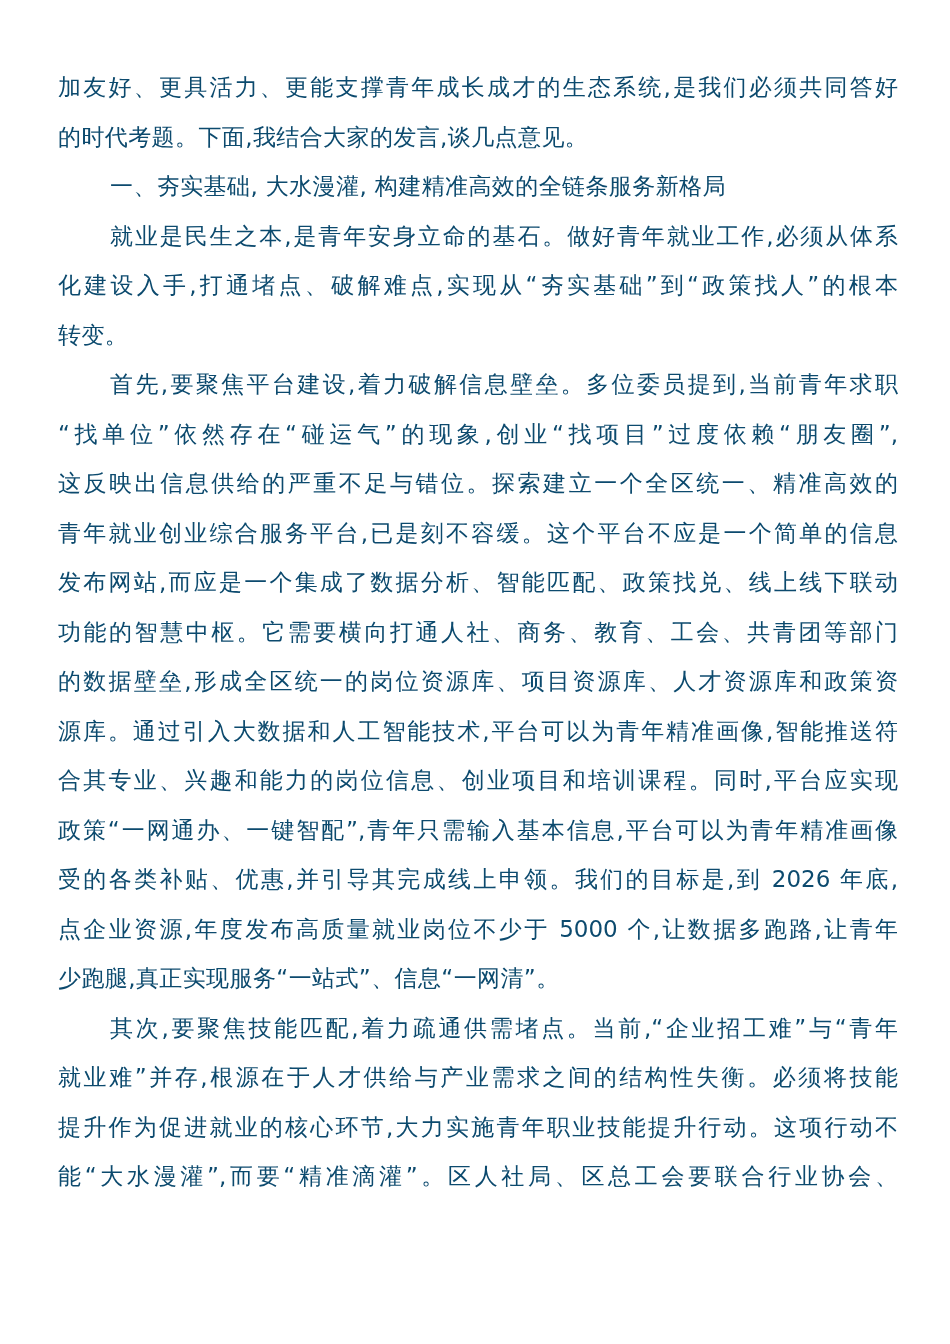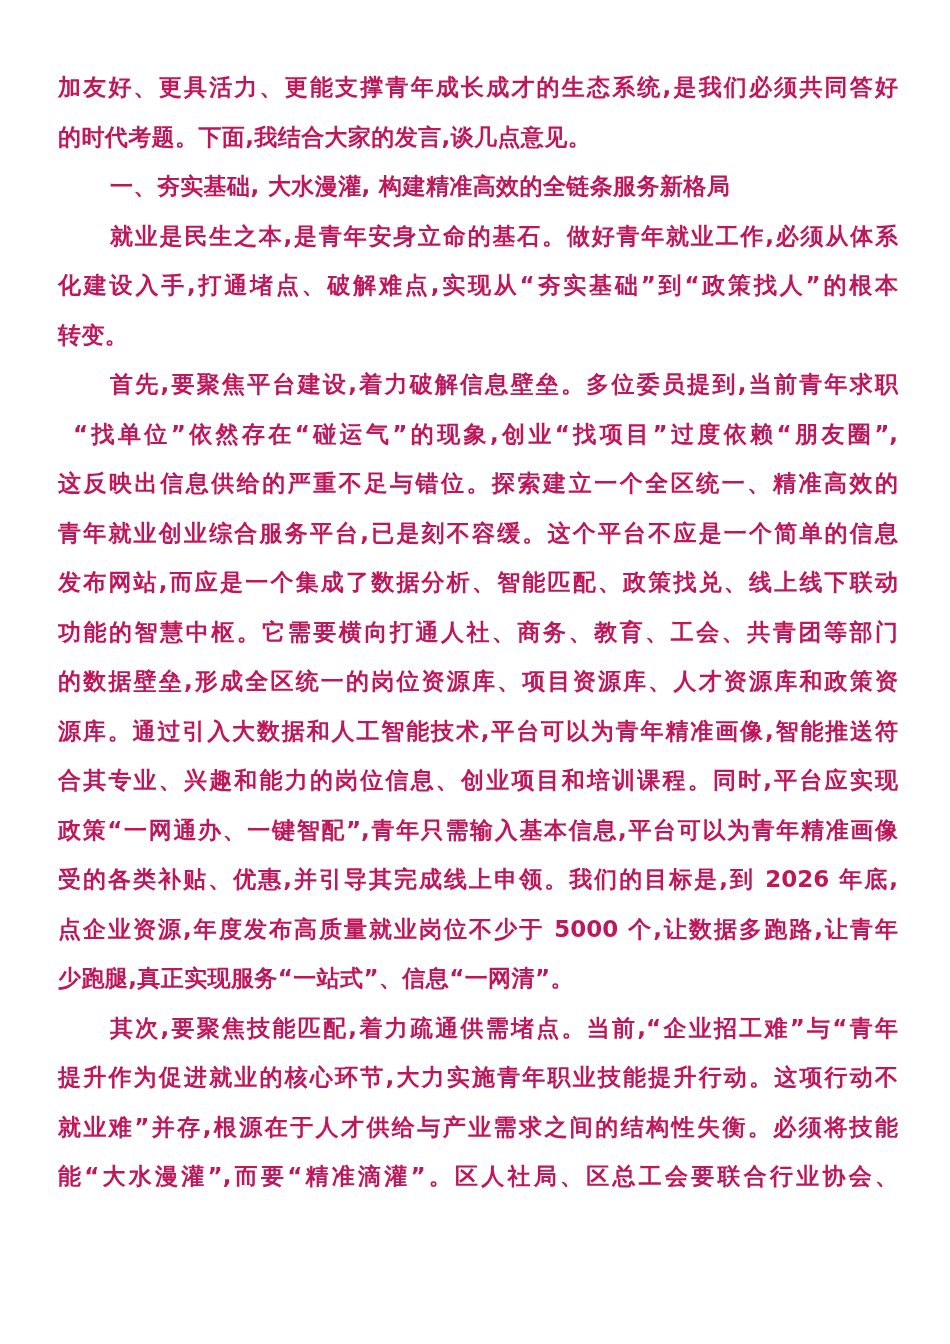--- a/index.html
+++ b/index.html
@@ -25,24 +25,23 @@
     left: 58px;
     top: 63px;
     width: 840px;
   }
   .line {
     display: block;
     height: 49.5px;
     line-height: 49.5px;
     font-family: "DejaVu Sans", sans-serif;
     font-size: 23px;
-    color: #be185d;
+    color: #0c4a6e;
     white-space: nowrap;
     letter-spacing: 0.4px;
-    font-weight: bold;
   }
   .line.indent {
     padding-left: 52px;
   }
   .line.justify {
     text-align: justify;
     text-align-last: justify;
   }
 </style>
 </head>
@@ -50,30 +49,30 @@
 
 <div class="page">
   <div class="text-block">
     <div class="line justify" style="letter-spacing: 0px;">加友好、更具活力、更能支撑青年成长成才的生态系统,是我们必须共同答好</div>
     <div class="line">的时代考题。下面,我结合大家的发言,谈几点意见。</div>
     <div class="line indent">一、夯实基础, 大水漫灌, 构建精准高效的全链条服务新格局</div>
     <div class="line indent justify" style="letter-spacing: 0px;">就业是民生之本,是青年安身立命的基石。做好青年就业工作,必须从体系</div>
     <div class="line justify" style="letter-spacing: 0px;">化建设入手,打通堵点、破解难点,实现从“夯实基础”到“政策找人”的根本</div>
     <div class="line">转变。</div>
     <div class="line indent justify" style="letter-spacing: 0px;">首先,要聚焦平台建设,着力破解信息壁垒。多位委员提到,当前青年求职</div>
-    <div class="line justify" style="letter-spacing: 0px; margin-left: 15px;">“找单位”依然存在“碰运气”的现象,创业“找项目”过度依赖“朋友圈”,</div>
+    <div class="line justify" style="letter-spacing: 0px;">“找单位”依然存在“碰运气”的现象,创业“找项目”过度依赖“朋友圈”,</div>
     <div class="line justify" style="letter-spacing: 0px;">这反映出信息供给的严重不足与错位。探索建立一个全区统一、精准高效的</div>
     <div class="line justify" style="letter-spacing: 0px;">青年就业创业综合服务平台,已是刻不容缓。这个平台不应是一个简单的信息</div>
     <div class="line justify" style="letter-spacing: 0px;">发布网站,而应是一个集成了数据分析、智能匹配、政策找兑、线上线下联动</div>
     <div class="line justify" style="letter-spacing: 0px;">功能的智慧中枢。它需要横向打通人社、商务、教育、工会、共青团等部门</div>
     <div class="line justify" style="letter-spacing: 0px;">的数据壁垒,形成全区统一的岗位资源库、项目资源库、人才资源库和政策资</div>
     <div class="line justify" style="letter-spacing: 0px;">源库。通过引入大数据和人工智能技术,平台可以为青年精准画像,智能推送符</div>
     <div class="line justify" style="letter-spacing: 0px;">合其专业、兴趣和能力的岗位信息、创业项目和培训课程。同时,平台应实现</div>
     <div class="line justify" style="letter-spacing: 0px;">政策“一网通办、一键智配”,青年只需输入基本信息,平台可以为青年精准画像</div>
     <div class="line justify" style="letter-spacing: 0px;">受的各类补贴、优惠,并引导其完成线上申领。我们的目标是,到 2026 年底,</div>
     <div class="line justify" style="letter-spacing: 0px;">点企业资源,年度发布高质量就业岗位不少于 5000 个,让数据多跑路,让青年</div>
     <div class="line">少跑腿,真正实现服务“一站式”、信息“一网清”。</div>
     <div class="line indent justify" style="letter-spacing: 0px;">其次,要聚焦技能匹配,着力疏通供需堵点。当前,“企业招工难”与“青年</div>
+    <div class="line justify" style="letter-spacing: 0px;">就业难”并存,根源在于人才供给与产业需求之间的结构性失衡。必须将技能</div>
     <div class="line justify" style="letter-spacing: 0px;">提升作为促进就业的核心环节,大力实施青年职业技能提升行动。这项行动不</div>
-    <div class="line justify" style="letter-spacing: 0px;">就业难”并存,根源在于人才供给与产业需求之间的结构性失衡。必须将技能</div>
     <div class="line justify" style="letter-spacing: 0px;">能“大水漫灌”,而要“精准滴灌”。区人社局、区总工会要联合行业协会、</div>
   </div>
 </div>
 
 </body></html>

